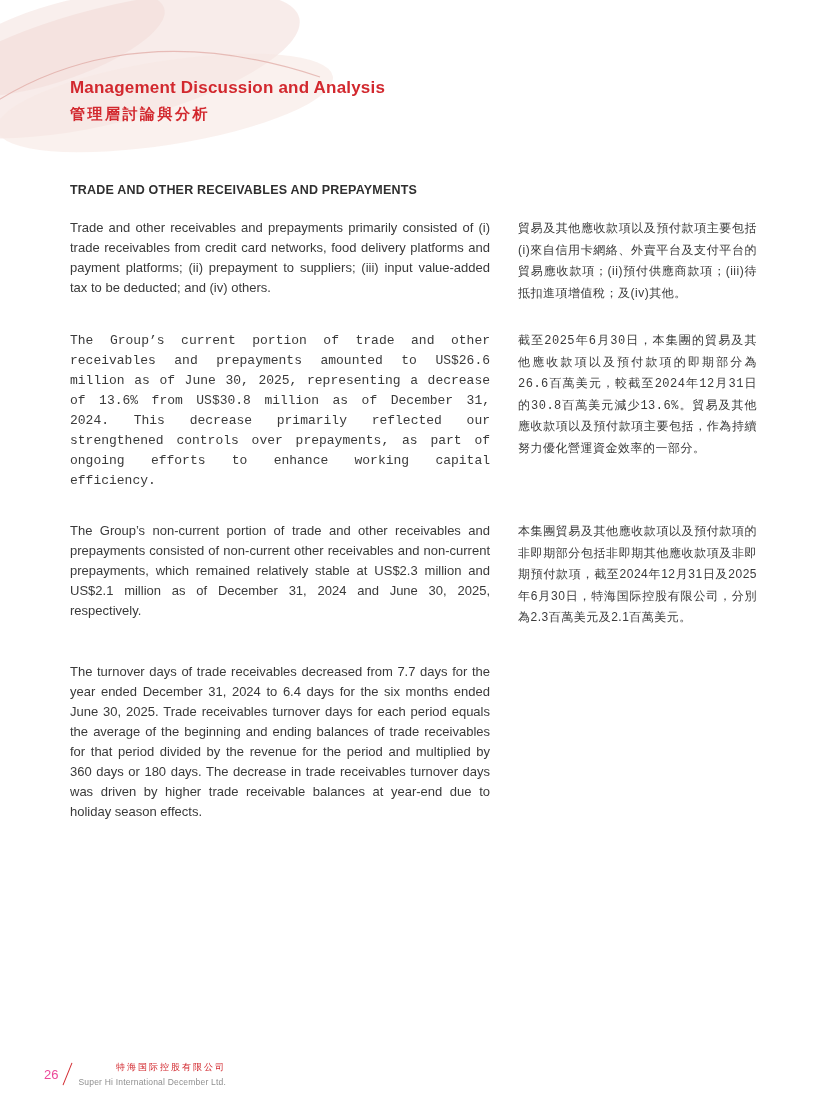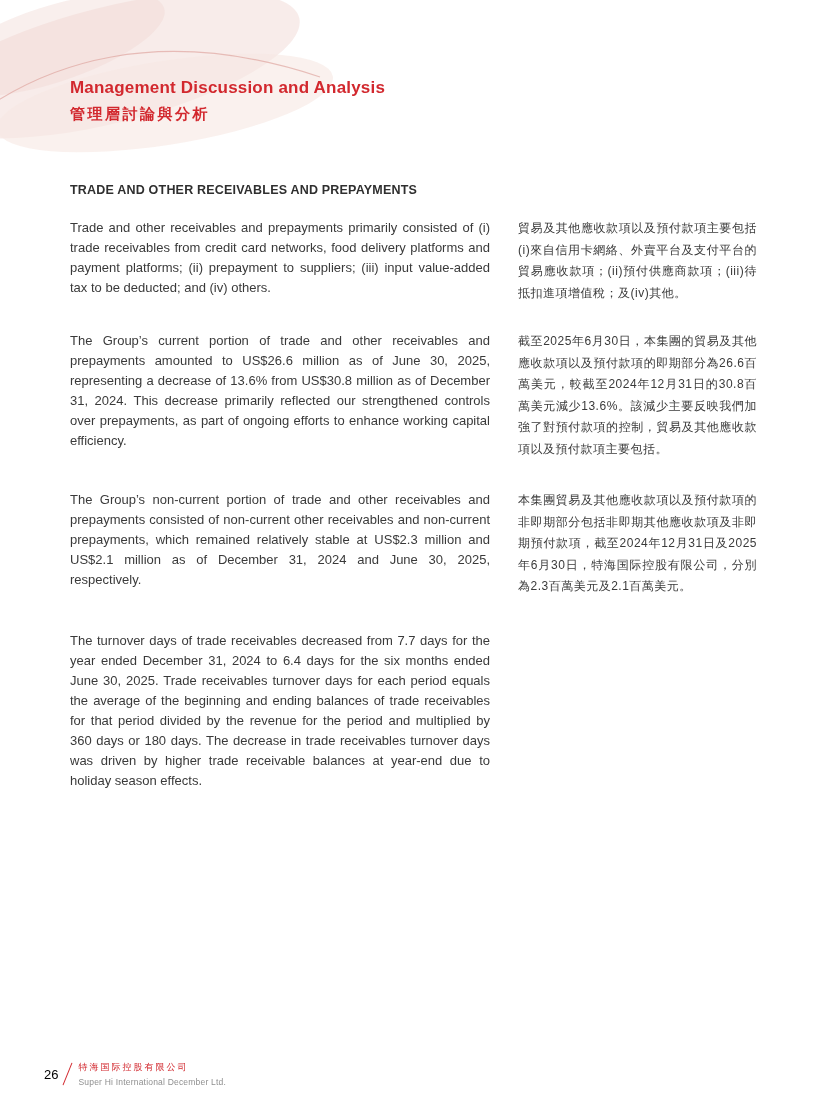--- a/index.html
+++ b/index.html
@@ -81,48 +81,49 @@
   }
   .para-zh {
     font-size: 12px;
     line-height: 21.5px;
     text-align: justify;
     color: #3a3a3a;
     letter-spacing: 0.5px;
   }
 
   
-  .row.r2 { margin-bottom: 30px; }
+  .row.r2 { margin-bottom: 30px; font-family: Liberation Mono, monospace; }
   .row.r3 { margin-bottom: 33px; }
 
   
   .footer {
     position: absolute;
     left: 44px;
     bottom: 33px;
     display: flex;
     align-items: center;
   }
   .page-number {
     font-size: 13px;
-    color: #000000;
+    color: #ec4899;
     margin-right: 9px;
   }
   .footer-slash {
     width: 0;
     height: 24px;
     border-left: 1px solid var(--accent);
     transform: rotate(22deg);
     margin-right: 10px;
   }
   .company-zh {
     font-size: 9px;
     color: var(--accent);
     letter-spacing: 2px;
     margin-bottom: 3px;
+    text-align: right;
   }
   .company-en {
     font-size: 8.5px;
     color: #8f8f8f;
     letter-spacing: 0.2px;
   }
 
   :root { --accent: #d2282e; }
 </style>
 </head>
@@ -160,21 +161,21 @@
         <p class="para-zh">貿易及其他應收款項以及預付款項主要包括(i)來自信用卡網絡、外賣平台及支付平台的貿易應收款項；(ii)預付供應商款項；(iii)待抵扣進項增值稅；及(iv)其他。</p>
       </div>
     </div>
 
     <div class="row r2">
       <div class="col-en">
         <p class="para-en">The Group’s current portion of trade and other receivables and prepayments amounted to US$26.6 million as of June 30, 2025, representing a decrease of 13.6% from US$30.8 million as of December 31, 2024. This decrease primarily reflected our strengthened controls over prepayments, as part of ongoing efforts to enhance working capital efficiency.</p>
       </div>
       <div class="col-gap"></div>
       <div class="col-zh">
-        <p class="para-zh">截至2025年6月30日，本集團的貿易及其他應收款項以及預付款項的即期部分為26.6百萬美元，較截至2024年12月31日的30.8百萬美元減少13.6%。該減少主要反映我們加強了對預付款項的控制，貿易及其他應收款項以及預付款項主要包括。</p>
+        <p class="para-zh">截至2025年6月30日，本集團的貿易及其他應收款項以及預付款項的即期部分為26.6百萬美元，較截至2024年12月31日的30.8百萬美元減少13.6%。貿易及其他應收款項以及預付款項主要包括，作為持續努力優化營運資金效率的一部分。</p>
       </div>
     </div>
 
     <div class="row r3">
       <div class="col-en">
         <p class="para-en">The Group’s non-current portion of trade and other receivables and prepayments consisted of non-current other receivables and non-current prepayments, which remained relatively stable at US$2.3 million and US$2.1 million as of December 31, 2024 and June 30, 2025, respectively.</p>
       </div>
       <div class="col-gap"></div>
       <div class="col-zh">
         <p class="para-zh">本集團貿易及其他應收款項以及預付款項的非即期部分包括非即期其他應收款項及非即期預付款項，截至2024年12月31日及2025年6月30日，特海国际控股有限公司，分別為2.3百萬美元及2.1百萬美元。</p>

